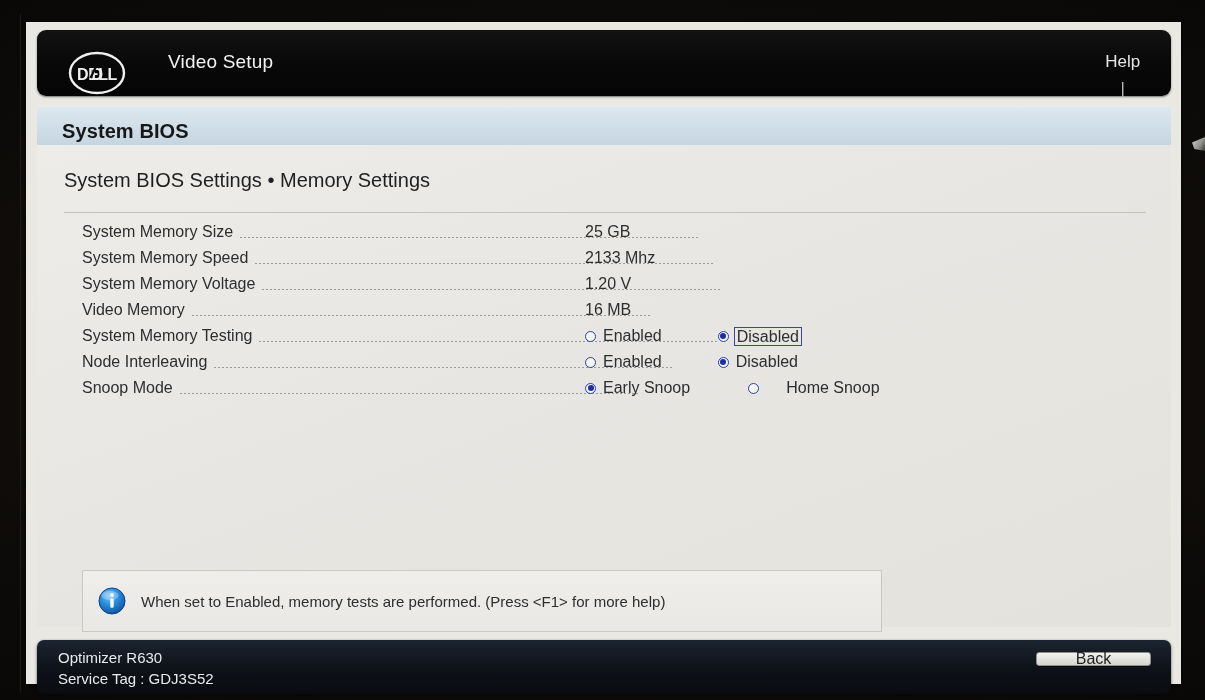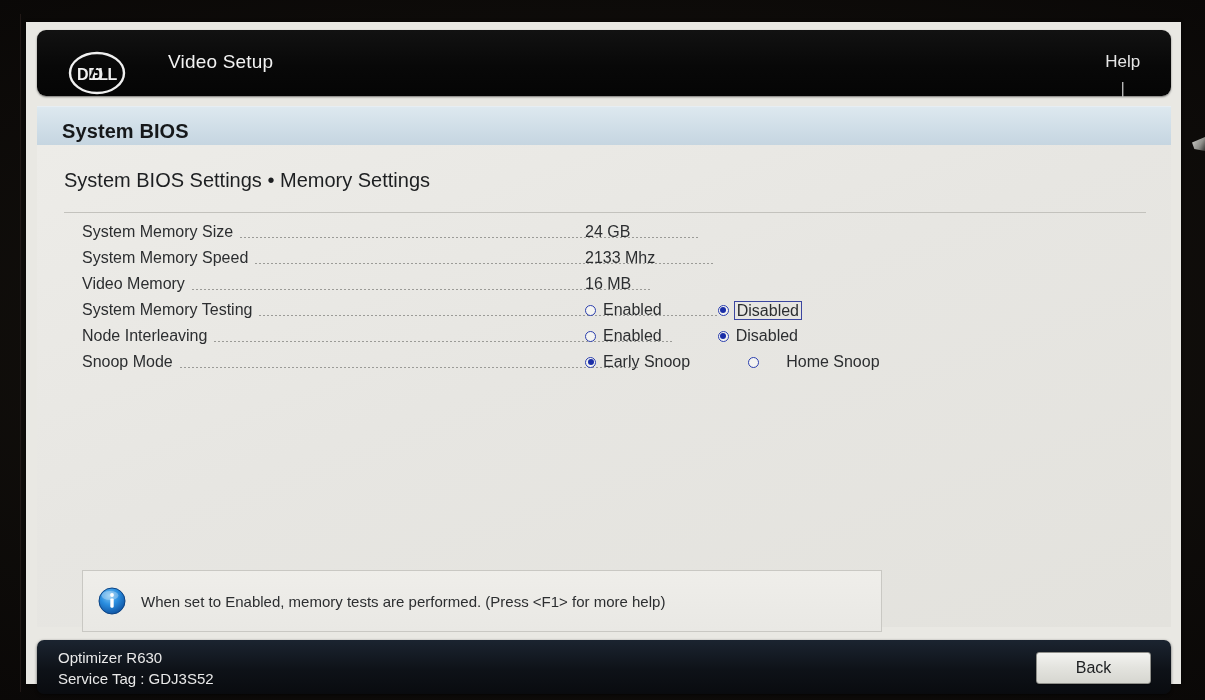--- a/index.html
+++ b/index.html
@@ -195,21 +195,21 @@
     background: linear-gradient(180deg, #1b2430 0%, #0e1218 55%, #090b0f 100%);
     border-radius: 7px;
     box-shadow: 0 1px 3px rgba(0,0,0,.6);
   }
   .sysinfo {
     position: absolute; left: 21px; top: 7px;
     font-size: 15px; color: #e9e9e9; line-height: 21px;
   }
   .back-btn {
     position: absolute; right: 20px; top: 12px;
-    width: 115px; height: 32px;
+    width: 115px; height: 14px;
     background: linear-gradient(180deg, #f3f3f0 0%, #e3e3de 50%, #d6d6d0 100%);
     border: 1px solid #8f8f8a;
     border-radius: 3px;
     display: flex; align-items: center; justify-content: center;
     font-size: 16px; color: #1d1f21;
     cursor: pointer;
     box-shadow: 0 1px 1px rgba(0,0,0,.35);
   }
 </style>
 </head>
@@ -246,28 +246,35 @@
   </div>
 
   <div class="content">
     <div class="breadcrumb">System BIOS Settings • Memory Settings</div>
     <div class="hr"></div>
     <div class="rows" id="rows">
         <div class="row">
           <span class="label">System Memory Size</span>
           <span class="leader"></span>
           <div class="valwrap">
-            <span class="value">24 GB</span>
+            <span class="value">25 GB</span>
           </div>
         </div>
         <div class="row">
           <span class="label">System Memory Speed</span>
           <span class="leader"></span>
           <div class="valwrap">
             <span class="value">2133 Mhz</span>
+          </div>
+        </div>
+        <div class="row">
+          <span class="label">System Memory Voltage</span>
+          <span class="leader"></span>
+          <div class="valwrap">
+            <span class="value">1.20 V</span>
           </div>
         </div>
         <div class="row">
           <span class="label">Video Memory</span>
           <span class="leader"></span>
           <div class="valwrap">
             <span class="value">16 MB</span>
           </div>
         </div>
         <div class="row">

